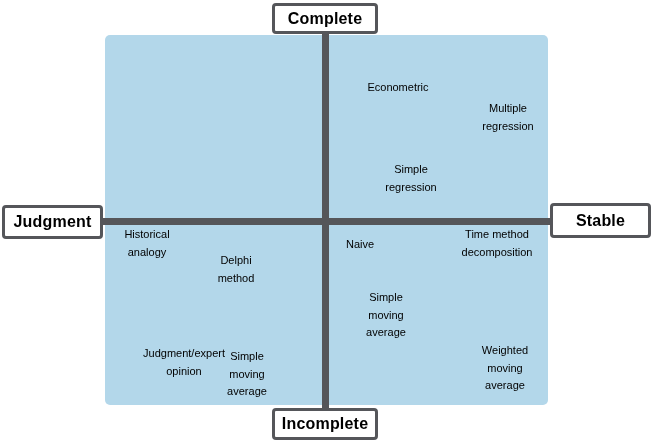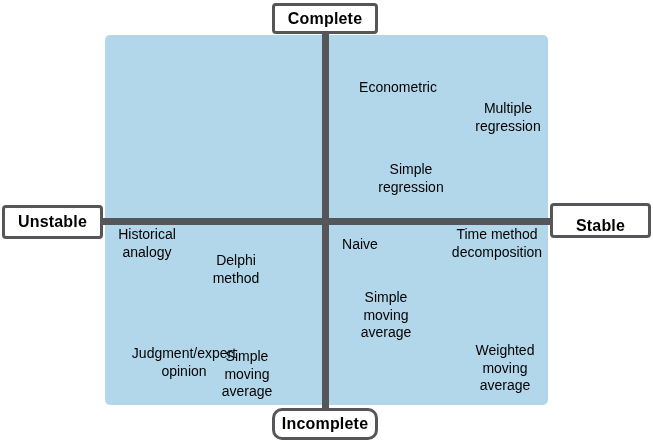--- a/index.html
+++ b/index.html
@@ -32,50 +32,50 @@
     box-sizing:border-box;
     background:var(--box-fill);
     border:3px solid var(--box-border);
     border-radius:4px;
     display:flex;align-items:center;justify-content:center;
     font-weight:bold;
     font-size:16px;
     letter-spacing:0.2px;
   }
   .axis-box.top{left:272px;top:3px;width:106px;height:31px;}
-  .axis-box.bottom{left:272px;top:408px;width:106px;height:32px;border-radius:10px;}
+  .axis-box.bottom{left:272px;top:408px;width:106px;height:32px;}
   .axis-box.left{left:2px;top:205px;width:101px;height:34px;}
-  .axis-box.right{left:550px;top:203px;width:101px;height:35px;align-items:flex-end;}
+  .axis-box.right{left:550px;top:203px;width:101px;height:35px;}
   .method{
     position:absolute;
     transform:translate(-50%,-50%);
     white-space:pre-line;
     text-align:center;
-    font-size:14px;
+    font-size:11px;
     line-height:17.5px;
   }
 </style>
 </head>
 <body>
 
 <div class="stage">
 
   <div class="quadrant-bg"></div>
 
   <div class="axis axis-v"></div>
   <div class="axis axis-h"></div>
 
   <div class="axis-box top">
     <span>Complete</span>
   </div>
   <div class="axis-box bottom">
     <span>Incomplete</span>
   </div>
   <div class="axis-box left">
-    <span>Unstable</span>
+    <span>Judgment</span>
   </div>
   <div class="axis-box right">
     <span>Stable</span>
   </div>
 
   <div class="method" style="left:398px;top:88px;">Econometric</div>
   <div class="method" style="left:508px;top:117px;">Multiple
 regression</div>
   <div class="method" style="left:411px;top:178px;">Simple
 regression</div>

